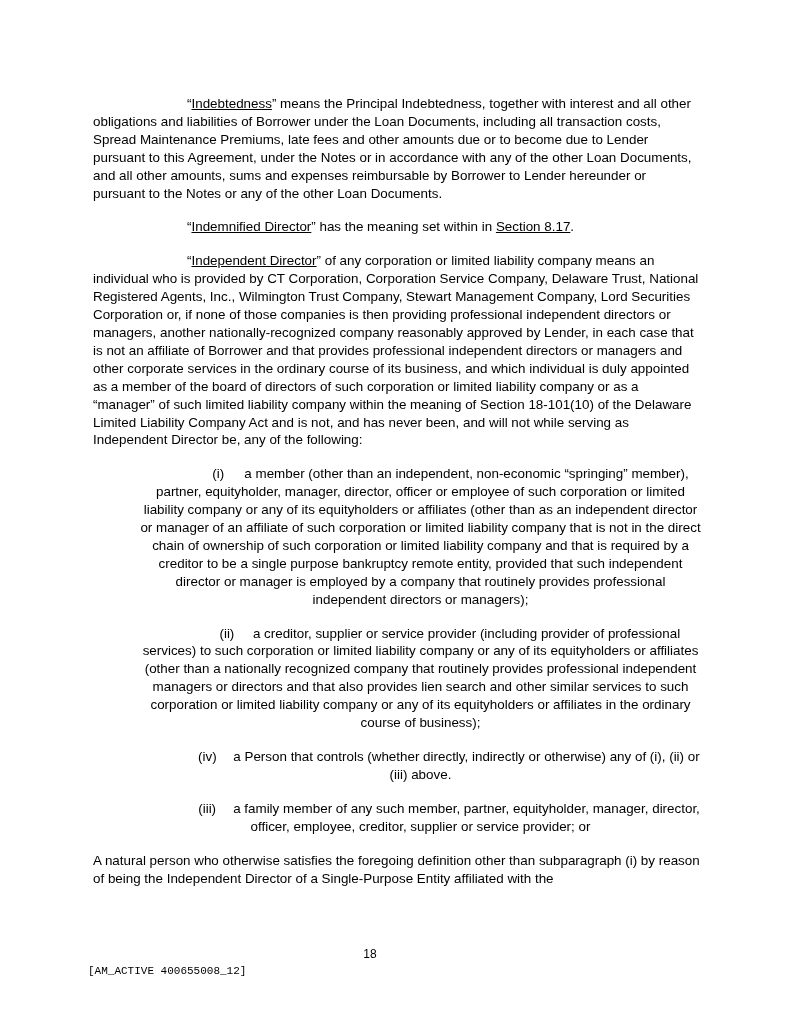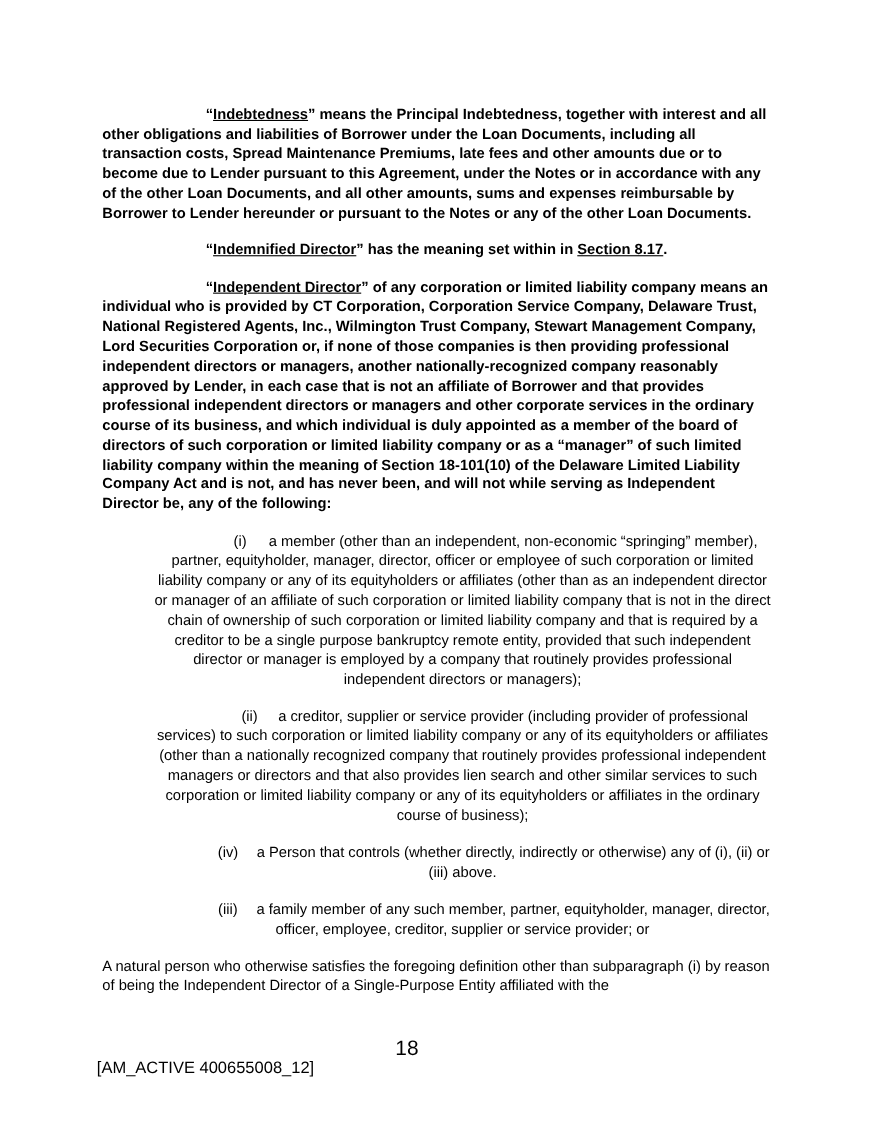--- a/index.html
+++ b/index.html
@@ -21,21 +21,20 @@
     left: 93px;
     top: 95px;
     width: 608px;
     font-size: 13.4px;
     line-height: 17.9px;
     text-align: left;
   }
   p.body-para {
     margin: 0 0 16px 0;
     text-indent: 94px;
-    font-weight: bold;
   }
   p.cont-para {
     margin: 0;
     text-indent: 0;
   }
   p.list-item {
     margin: 0 0 16px 47px;
     text-indent: 40px;
     text-align: center;
   }
@@ -46,29 +45,30 @@
   }
   .u {
     text-decoration: underline;
   }
   .footer-pagenum {
     position: absolute;
     top: 946px;
     left: 0;
     width: 740px;
     text-align: center;
-    font-size: 19px;
+    font-size: 12px;
     line-height: 16px;
   }
   .footer-stamp {
     position: absolute;
     top: 965px;
     left: 88px;
-    font-size: 15px;
+    font-size: 11px;
     line-height: 12px;
+    font-family: Liberation Mono, monospace;
   }
 </style>
 </head>
 <body>
 
 <div class="page">
 
   <div class="content">
 
     <p class="body-para"><span>“</span><span class="u">Indebtedness</span><span>” means the Principal Indebtedness, together with interest and all other obligations and liabilities of Borrower under the Loan Documents, including all transaction costs, Spread Maintenance Premiums, late fees and other amounts due or to become due to Lender pursuant to this Agreement, under the Notes or in accordance with any of the other Loan Documents, and all other amounts, sums and expenses reimbursable by Borrower to Lender hereunder or pursuant to the Notes or any of the other Loan Documents.</span></p>

